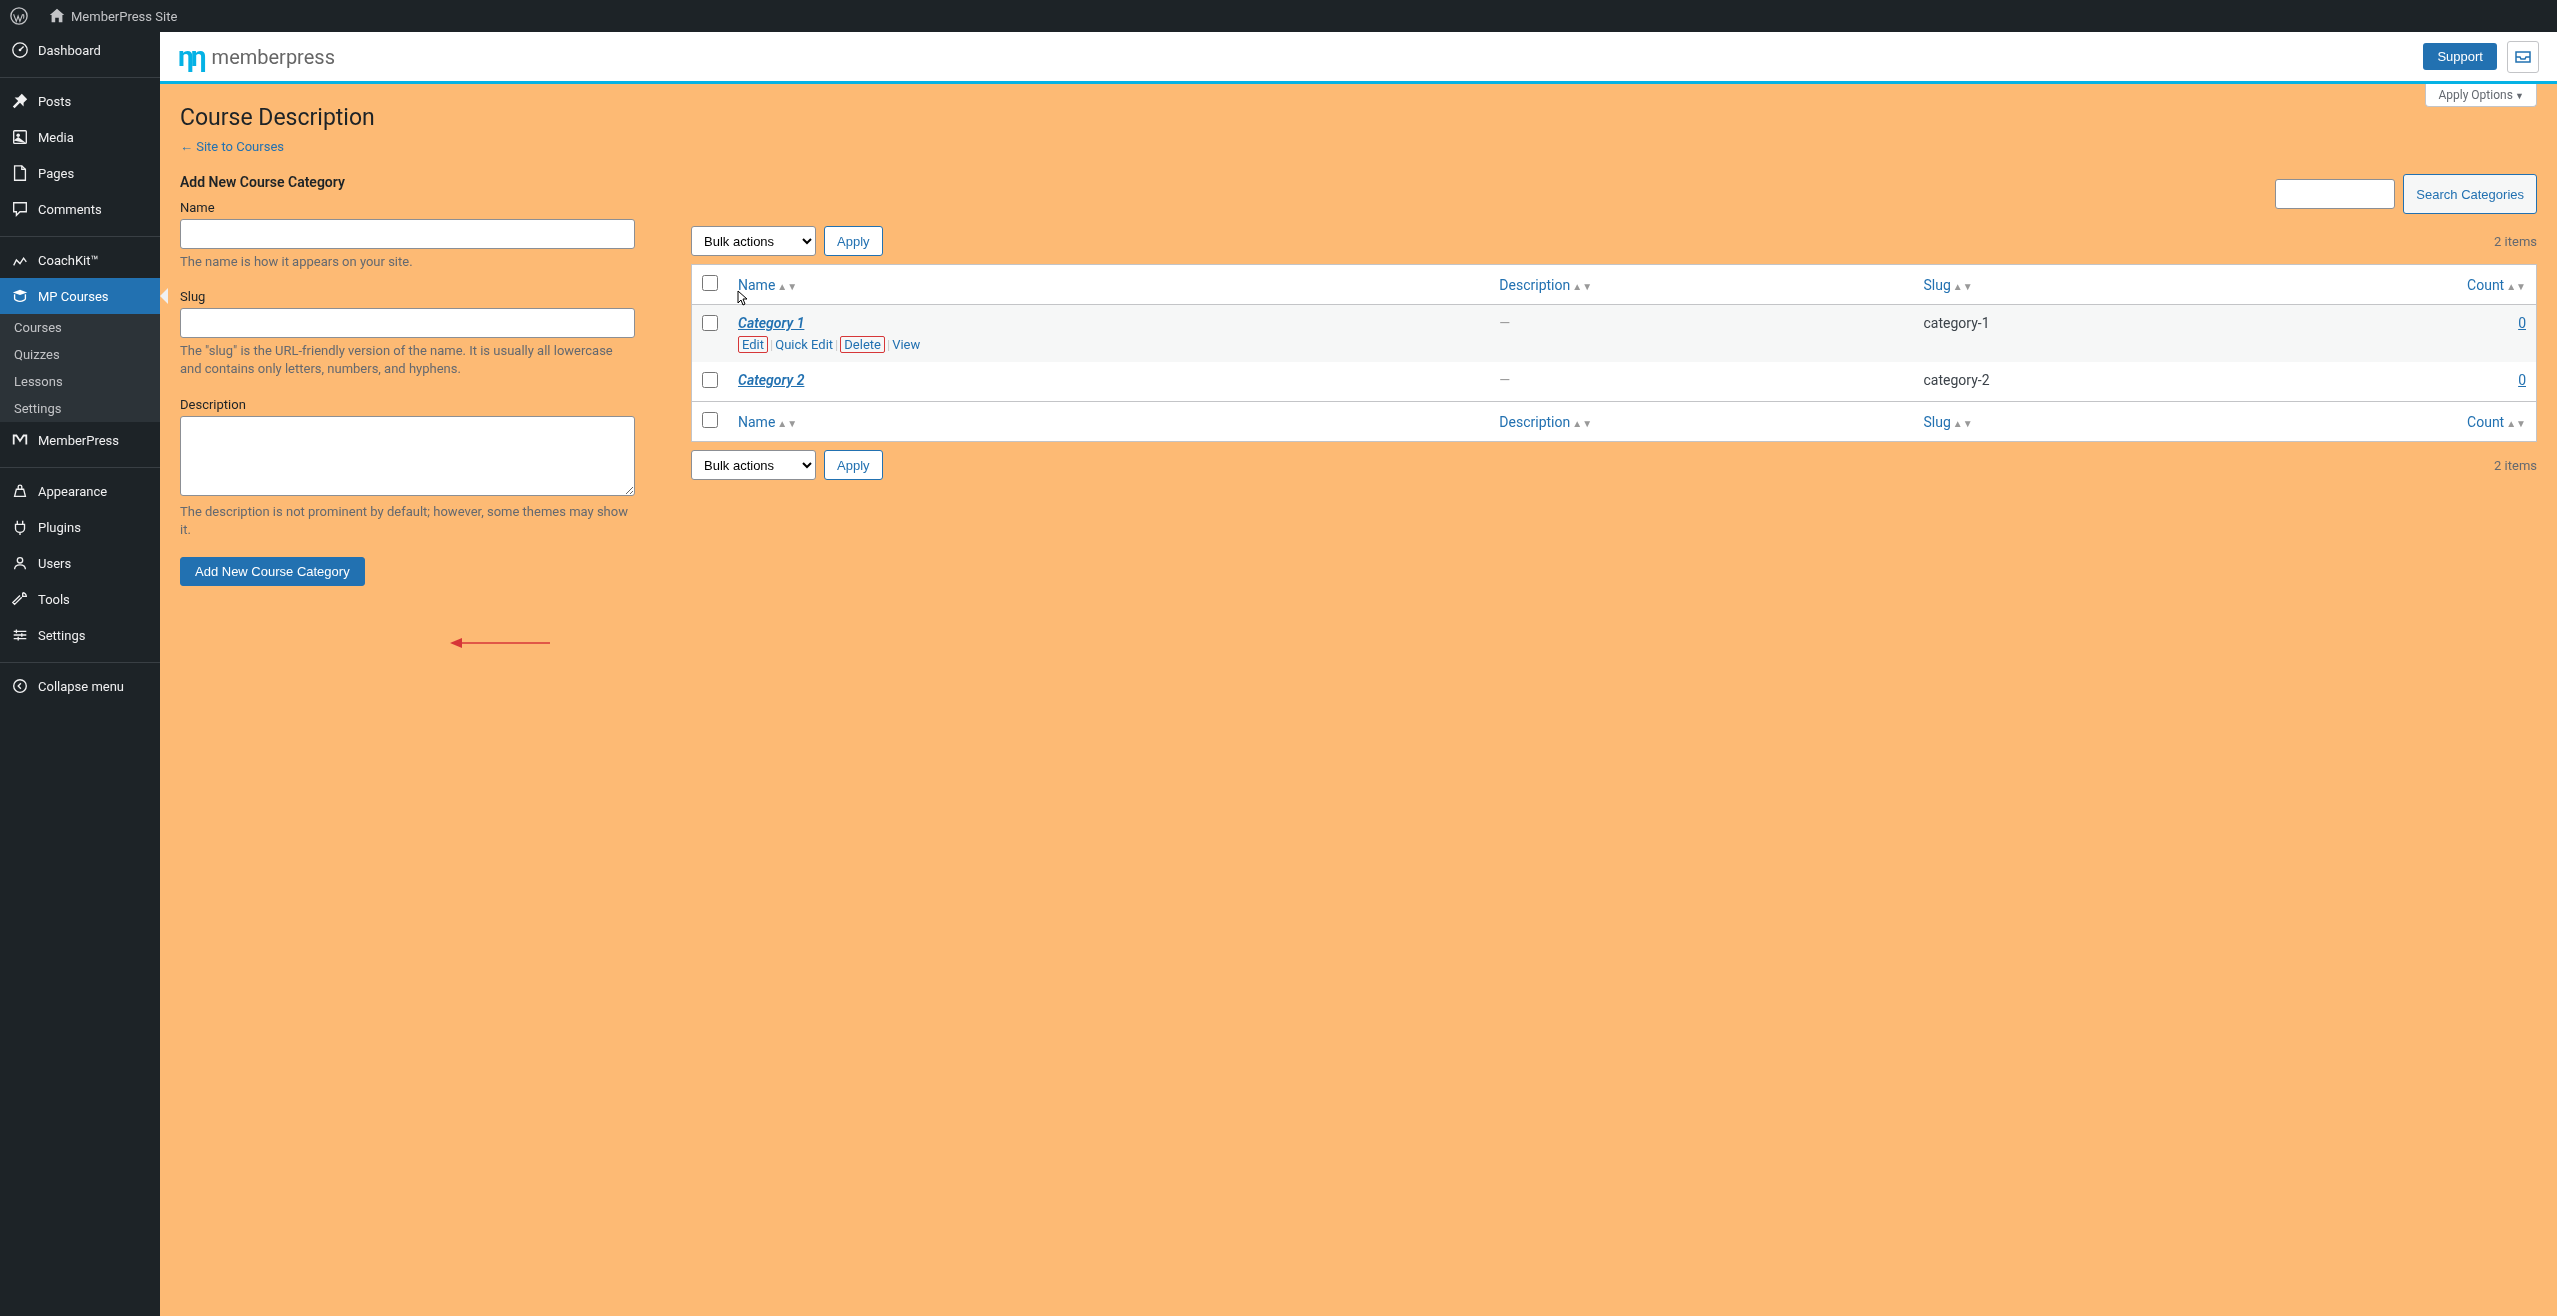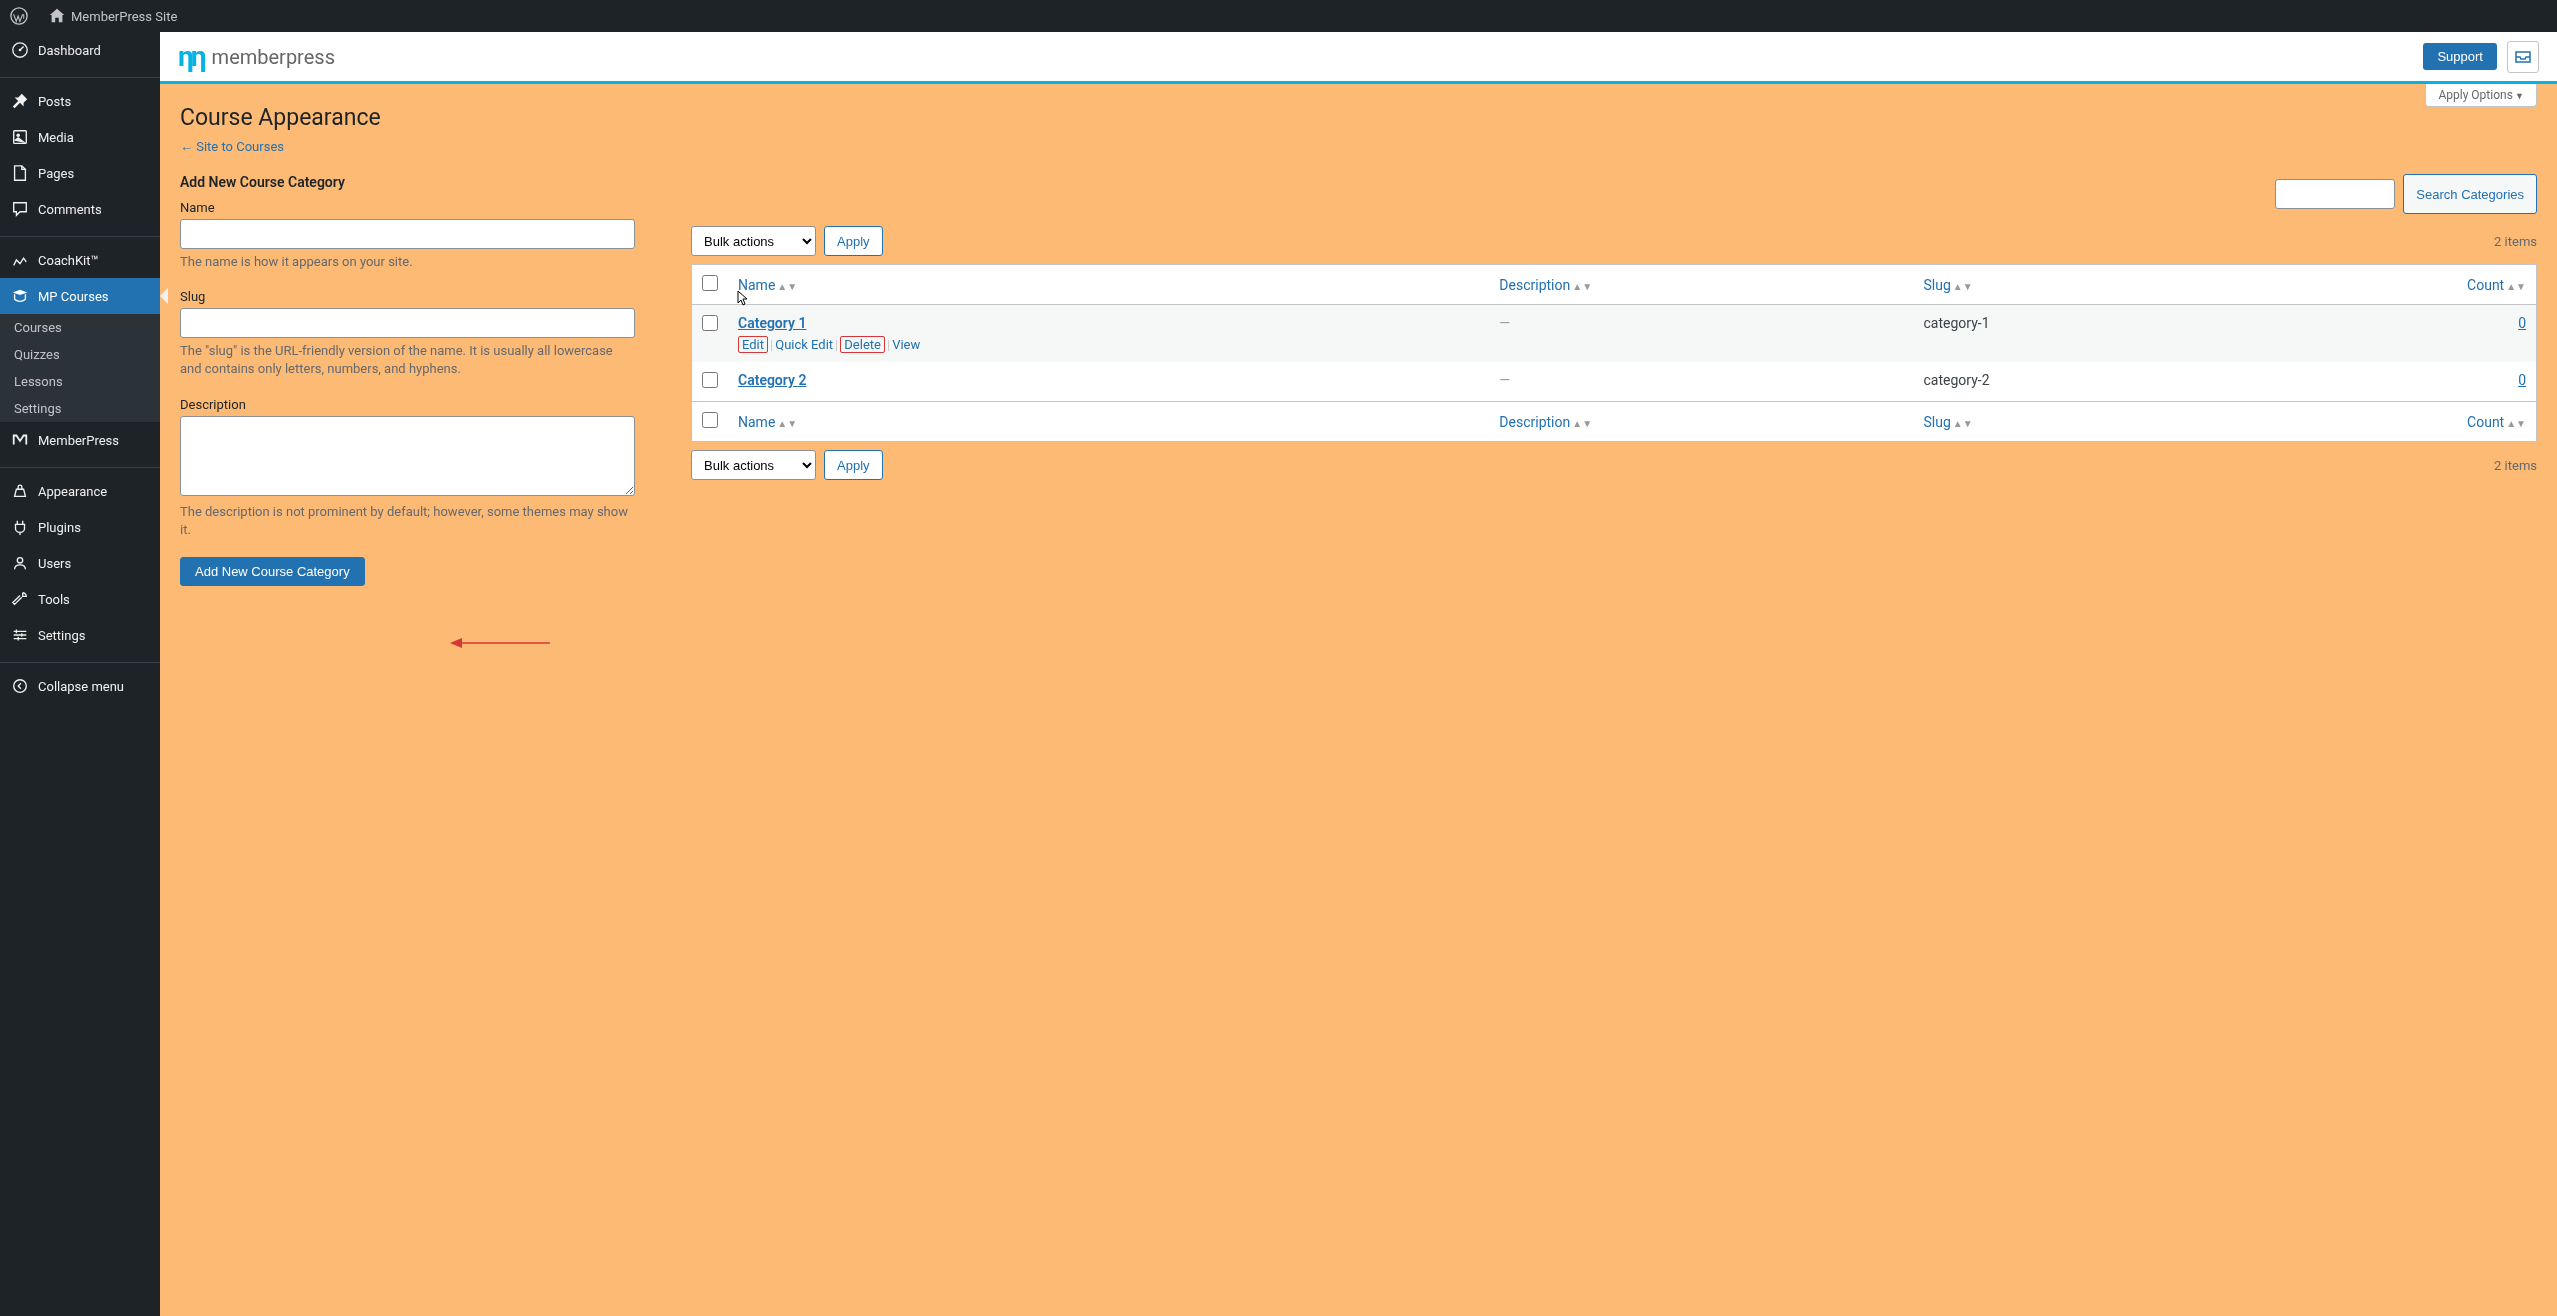--- a/index.html
+++ b/index.html
@@ -63,21 +63,21 @@
 .apply-btn { background: #fff; border: 1px solid #2271b1; color: #2271b1; padding: 3px 12px; border-radius: 3px; cursor: pointer; font-size: 13px; height: 30px; }
 .item-count { font-size: 13px; color: #646970; }
 
 .data-table { width: 100%; border-collapse: collapse; background: #fff; border: 1px solid #c3c4c7; }
 .data-table th { text-align: left; padding: 10px 10px; font-weight: 400; color: #2271b1; font-size: 14px; border-bottom: 1px solid #c3c4c7; }
 .data-table th.check-col { width: 30px; }
 .data-table th .sort-icon { font-size: 10px; color: #999; margin-left: 2px; }
 .data-table tfoot th { border-bottom: none; border-top: 1px solid #c3c4c7; }
 .data-table td { padding: 10px 10px; vertical-align: top; font-size: 14px; }
 .data-table tr.hover-row td { background: #f6f7f7; }
-.cat-name { color: #2271b1; font-weight: 600; }
+.cat-name { color: #2271b1; font-weight: 600; font-style: italic; }
 .row-actions { margin-top: 6px; font-size: 13px; }
 .row-actions a { color: #2271b1; text-decoration: none; }
 .row-actions a.highlight-red { border: 1.5px solid #d63638; padding: 0 3px; border-radius: 2px; }
 .row-actions .sep { color: #ccc; margin: 0 2px; }
 .dash { color: #999; }
 .count-link { color: #2271b1; }
 .checkbox { width: 16px; height: 16px; border: 1px solid #8c8f94; border-radius: 3px; background: #fff; cursor: pointer; }
 
 .cursor-pointer { position: absolute; left: 666px; top: 261px; }
 
@@ -250,21 +250,21 @@
               <path d="M3 5 L17 5 L17 15 L3 15 Z M3 10 L7 10 L8 12 L12 12 L13 10 L17 10" fill="none" stroke="#2271b1" stroke-width="1.5"></path>
             </svg>
         </button>
       </div>
     </div>
 
     <div class="content-wrap">
       <div class="screen-options">Apply Options</div>
 
       <div class="page-header">
-        <h1 class="page-title">Course Appearance</h1>
+        <h1 class="page-title">Course Description</h1>
         <a href="#" class="back-link">← Site to Courses</a>
       </div>
 
       <div class="two-col">
         <div class="left-col" style="position: relative;">
           <div class="form-section-title">Add New Course Category</div>
           
           <div class="form-group">
             <label class="form-label">Name</label>
             <input type="text" class="form-input" style="">

